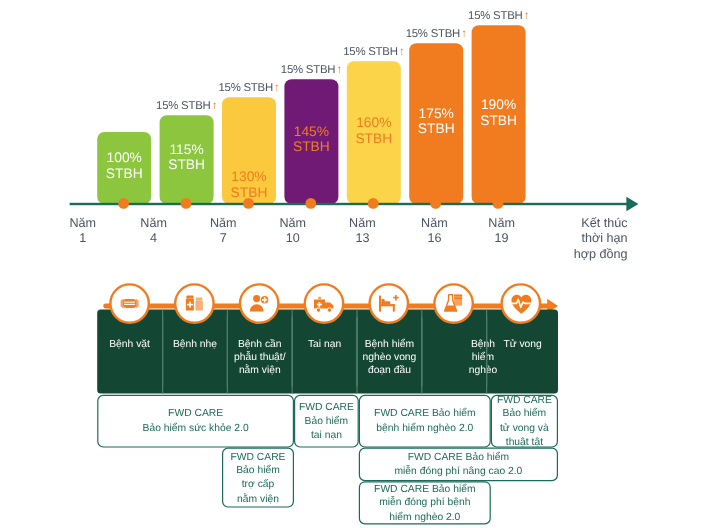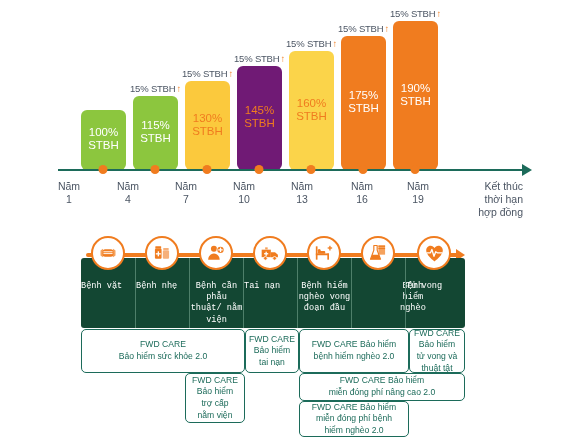--- a/index.html
+++ b/index.html
@@ -65,23 +65,23 @@
   #lower{position:absolute;left:0;top:228px;width:586px;height:212px;}
 
   #green-panel{
     position:absolute;left:81px;top:30px;width:384px;height:70px;
     background:#134733;
     border-radius:3px;
   }
   .cat-cell{
     position:absolute;top:0;height:70px;
     box-sizing:border-box;
-    display:flex;align-items:flex-start;justify-content:flex-start;
+    display:flex;align-items:flex-start;justify-content:center;
     padding-top:23px;
-    color:#ffffff;font-size:8.6px;line-height:1.3;text-align:center;font-family:Liberation Mono, monospace;
+    color:#ffffff;font-size:8.6px;line-height:1.3;text-align:center;
   }
   .cat-cell + .cat-cell{border-left:1px solid #4e7f6a;}
   .cat-div{position:absolute;top:6px;height:58px;width:1px;background:#5c8a76;}
 
   
   #icon-track{
     position:absolute;left:86px;top:25px;width:372px;height:4px;
     background:#f07c1f;border-radius:2px;
   }
   #icon-track-arrow{
@@ -136,21 +136,21 @@
     <div class="bar" style="height:74px;background:#8cc63e;color:#ffffff;">
       <div>
         <span>115%</span>
         <span>STBH</span>
       </div>
     </div>
   </div>
 
   <div class="bar-col" style="left:185px;">
     <div class="growth" style="bottom:91px;"><span>15% STBH</span><span class="arrow">↑</span></div>
-    <div class="bar" style="height:89px;background:#fbc93d;color:#f07c1f;">
+    <div class="bar" style="height:89px;background:#fbc93d;color:#f07c1f;align-items:flex-end;">
       <div>
         <span>130%</span>
         <span>STBH</span>
       </div>
     </div>
   </div>
 
   <div class="bar-col" style="left:237px;">
     <div class="growth" style="bottom:106px;"><span>15% STBH</span><span class="arrow">↑</span></div>
     <div class="bar" style="height:104px;background:#701a75;color:#f07c1f;">

